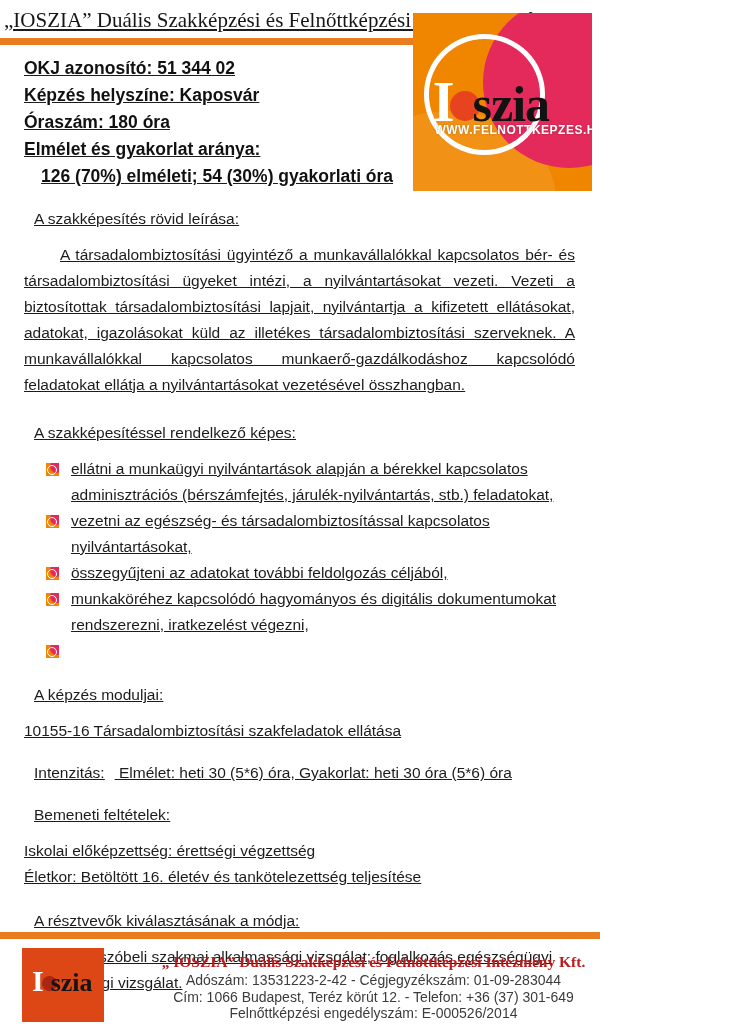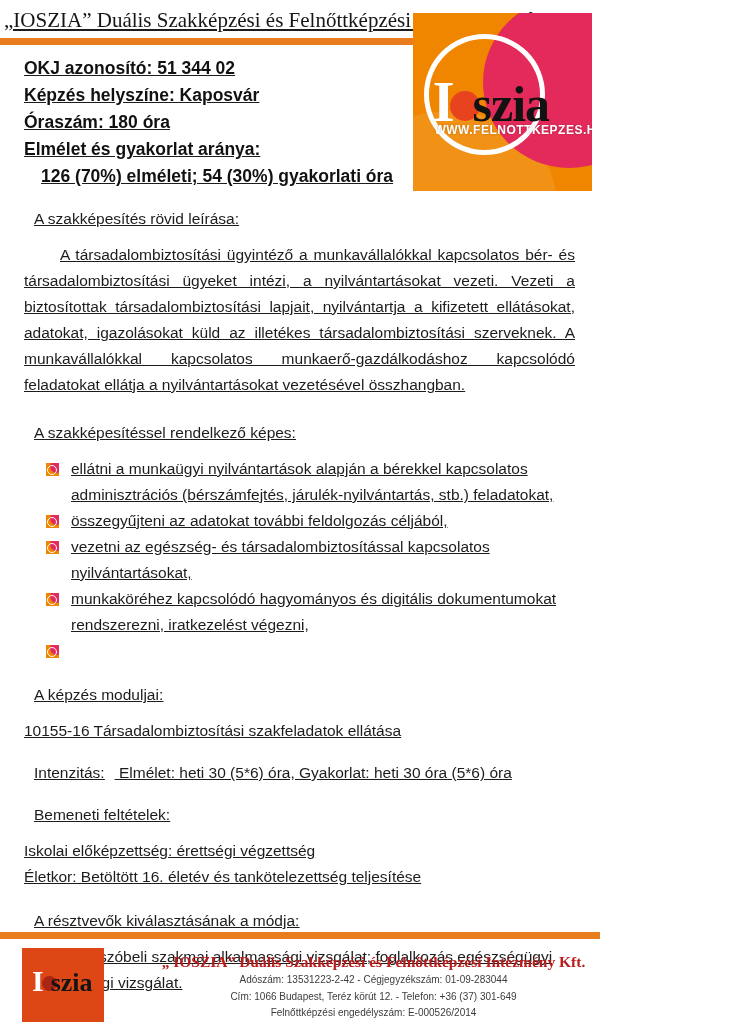--- a/index.html
+++ b/index.html
@@ -105,21 +105,21 @@
   .f-logo-left .o-dot{
     display:inline-block;width:15px;height:15px;border-radius:50%;
     background:#A82612;margin:0 -6px 0 -2px;vertical-align:0px;
   }
   .f-logo-left .szia{color:#141414;font-size:26px;}
   .f-center{flex:1;text-align:center;padding:0 6px;}
   .f-company{
     font-family:"Liberation Serif", serif;font-weight:bold;
     color:#b91c1c;font-size:15.5px;line-height:20px;margin-top:6px;
   }
-  .f-line{font-size:10px;line-height:16.5px;color:#3c3c3c;}
+  .f-line{font-size:14px;line-height:16.5px;color:#3c3c3c;}
   .f-logo-right{
     width:88px;height:77px;background:#ec4899;flex:0 0 auto;
     display:flex;align-items:center;justify-content:center;margin-top:1px;
   }
   .f-logo-right span{
     font-family:"Liberation Serif", serif;color:#ffffff;font-size:44px;line-height:1;
   }
 </style>
 </head>
 <body>
@@ -147,22 +147,22 @@
   </div>
 
   <div class="content">
 
     <div class="sec-heading mt-desc">A szakképesítés rövid leírása:</div>
     <p class="para">A társadalombiztosítási ügyintéző a munkavállalókkal kapcsolatos bér- és társadalombiztosítási ügyeket intézi, a nyilvántartásokat vezeti. Vezeti a biztosítottak társadalombiztosítási lapjait, nyilvántartja a kifizetett ellátásokat, adatokat, igazolásokat küld az illetékes társadalombiztosítási szerveknek. A munkavállalókkal kapcsolatos munkaerő-gazdálkodáshoz kapcsolódó feladatokat ellátja a nyilvántartásokat vezetésével összhangban.</p>
 
     <div class="sec-heading mt-comp">A szakképesítéssel rendelkező képes:</div>
     <ul class="bullets">
       <li><span class="mini-logo"></span><span>ellátni a munkaügyi nyilvántartások alapján a bérekkel kapcsolatos adminisztrációs (bérszámfejtés, járulék-nyilvántartás, stb.) feladatokat,</span></li>
+      <li><span class="mini-logo"></span><span>vezetni az egészség- és társadalombiztosítással kapcsolatos nyilvántartásokat,</span></li>
       <li><span class="mini-logo"></span><span>összegyűjteni az adatokat további feldolgozás céljából,</span></li>
-      <li><span class="mini-logo"></span><span>vezetni az egészség- és társadalombiztosítással kapcsolatos nyilvántartásokat,</span></li>
       <li><span class="mini-logo"></span><span>munkaköréhez kapcsolódó hagyományos és digitális dokumentumokat rendszerezni, iratkezelést végezni,</span></li>
       <li><span class="mini-logo"></span></li>
     </ul>
 
     <div class="sec-heading mt-modules">A képzés moduljai:</div>
     <div>10155-16 Társadalombiztosítási szakfeladatok ellátása</div>
 
     <div class="mt-intens"><span class="sec-heading">Intenzitás:</span><span> Elmélet: heti 30 (5*6) óra, Gyakorlat: heti 30 óra (5*6) óra</span></div>
 
     <div class="sec-heading mt-entry">Bemeneti feltételek:</div>

